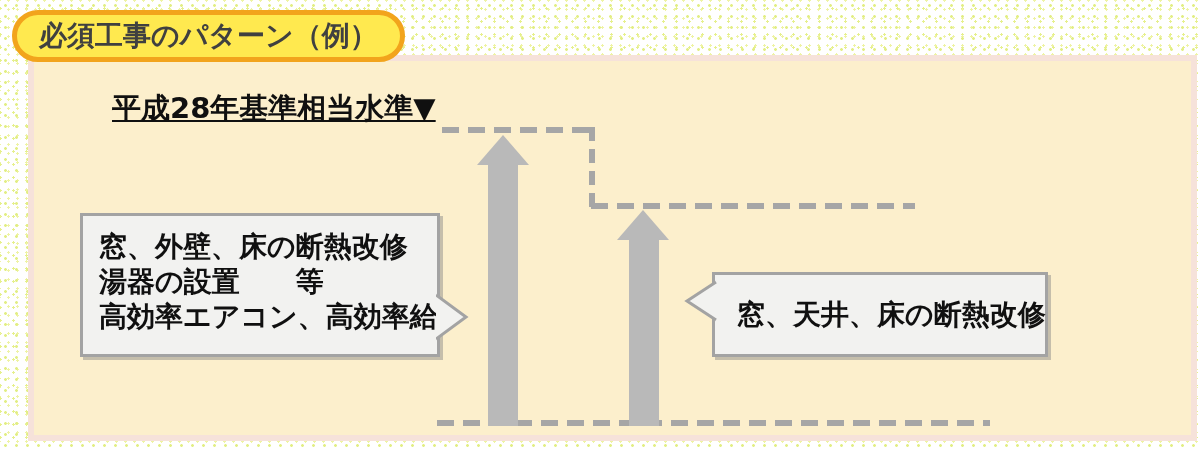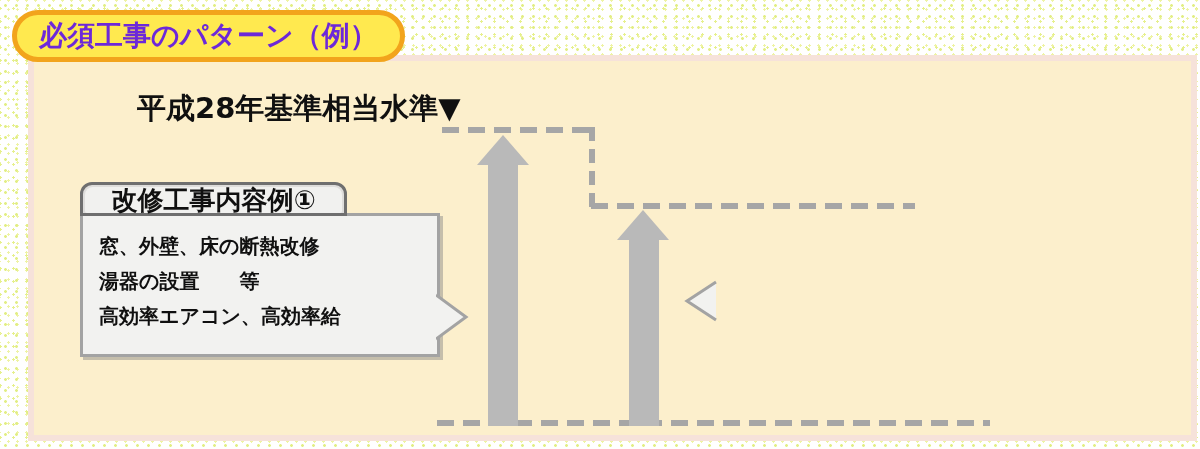--- a/index.html
+++ b/index.html
@@ -15,27 +15,27 @@
     background-position: 0 0, 4px 5px, 7px 2px;
   }
   .panel {
     position:absolute; left:28px; top:55px; width:1169px; height:386px;
     box-sizing:border-box; background:#fcefcc; border:6px solid #f6e2da;
   }
   .badge {
     position:absolute; left:12px; top:10px; height:52px; padding:0 22px;
     box-sizing:border-box; background:#ffe94f; border:5px solid #f2a41c;
     border-radius:29px; display:flex; align-items:center; justify-content:center;
-    font-size:28px; font-weight:bold; color:#6d28d9; white-space:nowrap; z-index:6;
+    font-size:28px; font-weight:bold; color:#404040; white-space:nowrap; z-index:6;
   }
   .level-label {
     position:absolute; font-size:29px; font-weight:bold; color:#101010;
     white-space:nowrap; z-index:5; line-height:32px;
   }
-  .lbl-h28 { left:137px; top:92px; }
+  .lbl-h28 { left:112px; top:92px;text-decoration:underline; }
   .lbl-h11 { left:706px; top:167px; }
   .lbl-h4  { left:713px; top:382px; }
   .dash-h {
     position:absolute; height:6px; z-index:1;
     background:repeating-linear-gradient(90deg,#a6a6a6 0 17px, rgba(0,0,0,0) 17px 26px);
   }
   .dash-top    { left:442px; top:127px; width:153px; }
   .dash-mid    { left:591px; top:203px; width:324px; }
   .dash-bottom { left:437px; top:420px; width:553px; }
   .dash-v {
@@ -64,21 +64,21 @@
   }
   .tab-1 { left:80px;  top:182px; width:267px; }
   .tab-2 { left:712px; top:238px; width:272px; }
   .callout-body {
     position:absolute; box-sizing:border-box; background:#f2f2f0;
     border:3px solid #a3a3a3; box-shadow:3px 3px 0 rgba(130,130,130,0.45);
     z-index:3; color:#101010;
   }
   .body-1 {
     left:80px; top:213px; width:360px; height:144px;
-    padding:13px 0 0 16px; font-size:20px; font-weight:600; line-height:35px;
+    padding:13px 0 0 16px; font-size:28px; font-weight:600; line-height:35px;
   }
   .body-1 .line { white-space:nowrap; }
   .body-2 {
     left:712px; top:272px; width:336px; height:85px;
     display:flex; align-items:center; padding-left:22px;
     font-size:28px; font-weight:600; white-space:nowrap;
   }
   .tail { position:absolute; z-index:5; }
   .tail-1 { left:436px; top:292px; }
   .tail-2 { left:684px; top:280px; }
@@ -99,31 +99,31 @@
   <div class="dash-h dash-top"></div>
   <div class="dash-v"></div>
   <div class="dash-h dash-mid"></div>
   <div class="dash-h dash-bottom"></div>
 
   <div class="arrow-head head-tall"></div>
   <div class="arrow-shaft shaft-tall"></div>
   <div class="arrow-head head-short"></div>
   <div class="arrow-shaft shaft-short"></div>
 
-  <div class="tab tab-1">
-    <div class="tab-inner">改修工事内容例①</div>
-  </div>
   <div class="callout-body body-1">
     <div class="line">窓、外壁、床の断熱改修</div>
     <div class="line">湯器の設置　　等</div>
     <div class="line">高効率エアコン、高効率給</div>
   </div>
   <svg class="tail tail-1" width="34" height="50">
     <path d="M0,3 L30,25 L0,47 Z" fill="#f2f2f0" stroke="none"></path>
     <path d="M0,3 L30,25 L0,47" fill="none" stroke="#a3a3a3" stroke-width="3"></path>
   </svg>
 
+  <div class="callout-body body-2">
+    <span>窓、天井、床の断熱改修</span>
+  </div>
   <svg class="tail tail-2" width="33" height="44">
     <path d="M32,2 L3,21 L32,40 Z" fill="#f2f2f0" stroke="none"></path>
     <path d="M32,2 L3,21 L32,40" fill="none" stroke="#a3a3a3" stroke-width="3"></path>
   </svg>
 
 </div>
 
 </body></html>

